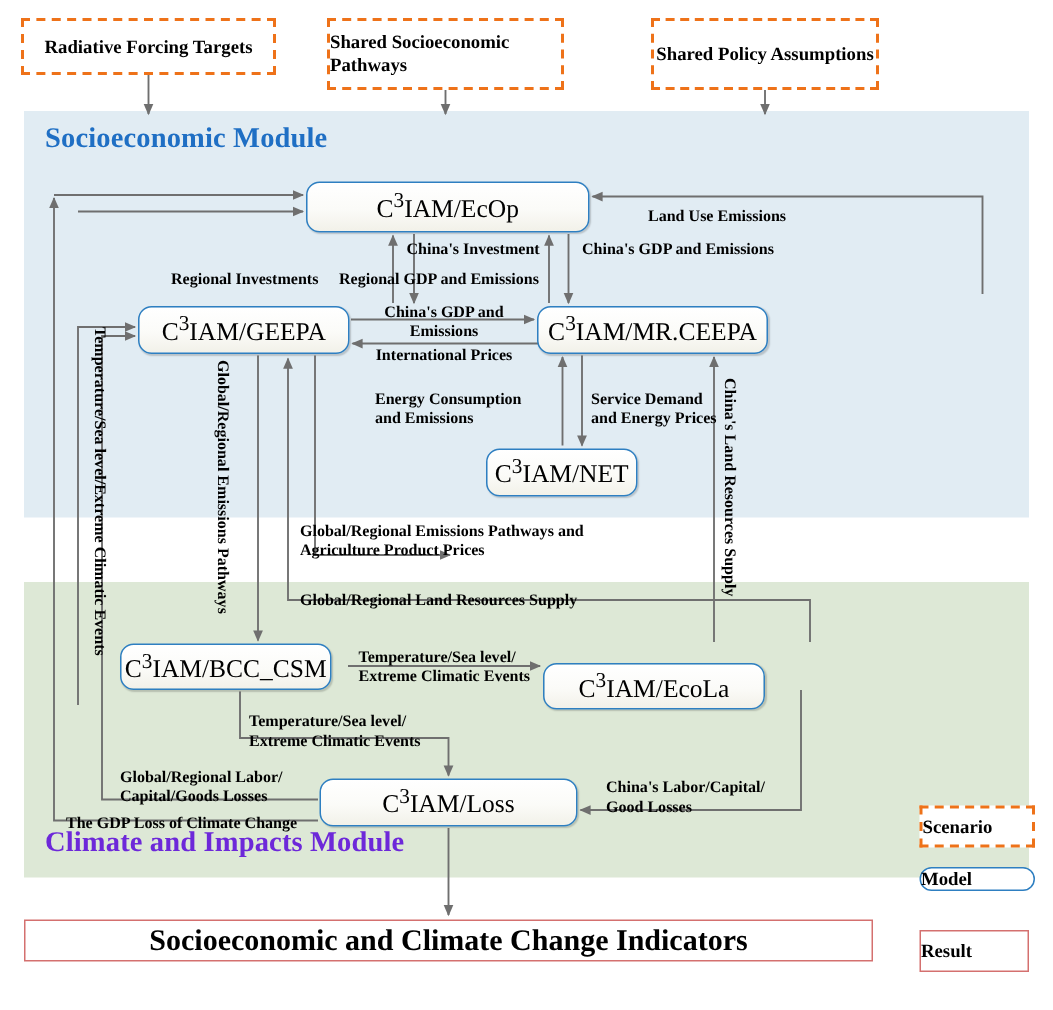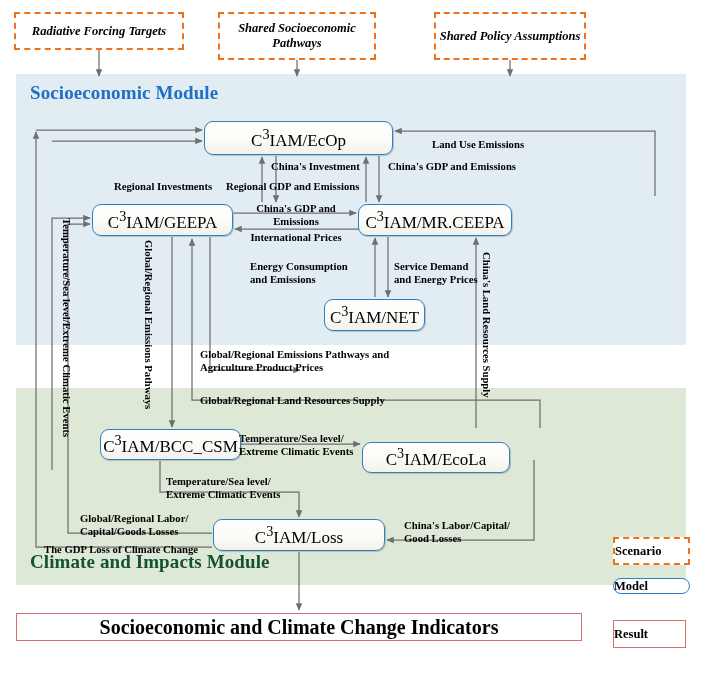--- a/index.html
+++ b/index.html
@@ -7,41 +7,41 @@
        font-family:"Liberation Serif","DejaVu Serif",serif;}
   #root{position:absolute;left:0;top:0;width:702px;height:673px;overflow:hidden;background:#fff;}
 
   
   .band{position:absolute;}
   #socio-band{left:16px;top:74px;width:670px;height:271px;background:#e1ecf3;}
   #climate-band{left:16px;top:388px;width:670px;height:197px;background:#dde8d6;}
 
   .band-title{position:absolute;font-weight:bold;font-size:19px;letter-spacing:.1px;}
   #socio-title{left:30px;top:82px;color:#1f6fc4;}
-  #climate-title{left:30px;top:551px;color:#14532d;}
+  #climate-title{left:30px;top:551px;color:#6d28d9;}
 
   
   .scenario{position:absolute;border:2px dashed #ee7219;background:#fff;
-            display:flex;align-items:center;justify-content:center;text-align:center;
-            font-weight:bold;font-size:12.5px;line-height:1.2;color:#000;box-sizing:border-box;font-style:italic;}
+            display:flex;align-items:center;justify-content:center;
+            font-weight:bold;font-size:12.5px;line-height:1.2;color:#000;box-sizing:border-box;}
   #scn-rf{left:14px;top:12px;width:170px;height:38px;}
   #scn-ssp{left:218px;top:12px;width:158px;height:48px;}
   #scn-spa{left:434px;top:12px;width:152px;height:48px;}
 
   
   .model{position:absolute;border:1.6px solid #2e7fc1;border-radius:9px;
          background:linear-gradient(180deg,#ffffff 0%,#fbfbf8 55%,#f2f1e9 100%);
          display:flex;align-items:center;justify-content:center;
          font-weight:normal;font-size:17px;color:#000;box-sizing:border-box;
          box-shadow:1px 1px 1px rgba(0,0,0,.18);}
   #m-ecop{left:204px;top:121px;width:189px;height:34px;}
   #m-geepa{left:92px;top:204px;width:141px;height:32px;}
   #m-mrceepa{left:358px;top:204px;width:154px;height:32px;}
   #m-net{left:324px;top:299px;width:101px;height:32px;}
-  #m-bcc{left:100px;top:429px;width:141px;height:31px;}
+  #m-bcc{left:80px;top:429px;width:141px;height:31px;}
   #m-ecola{left:362px;top:429px;width:148px;height:31px;margin-top:13px;}
   #m-loss{left:213px;top:519px;width:172px;height:32px;}
 
   
   #result-box{position:absolute;left:16px;top:613px;width:566px;height:28px;
               border:1.6px solid #d4706f;background:#fff;
               display:flex;align-items:center;justify-content:center;
               font-weight:bold;font-size:20px;color:#000;box-sizing:border-box;}
 
   

